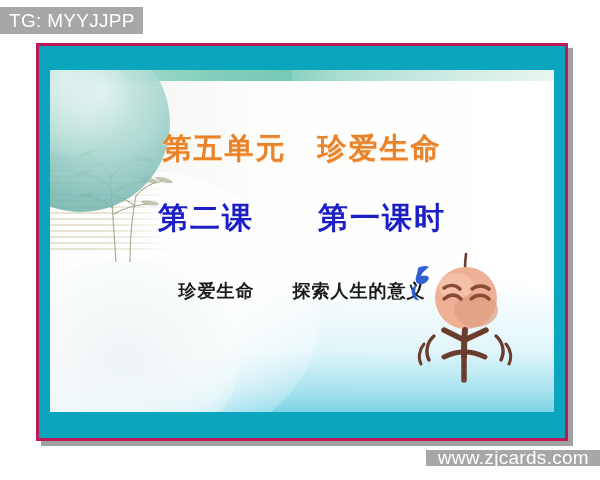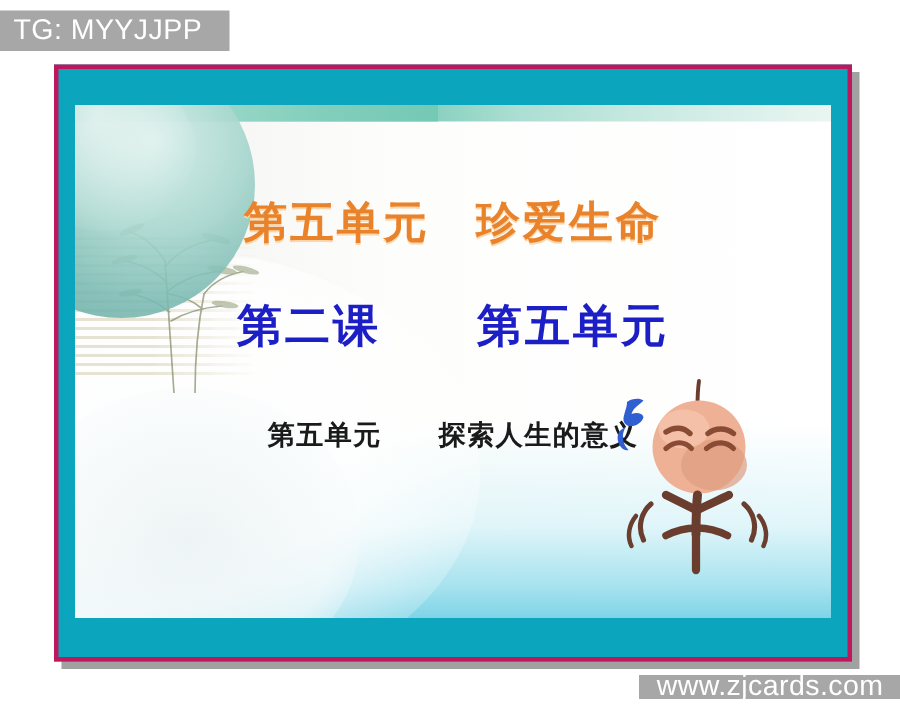--- a/index.html
+++ b/index.html
@@ -24,21 +24,21 @@
     font-weight: 400;
     letter-spacing: 0.3px;
     display: flex;
     align-items: center;
     white-space: nowrap;
   }
   #wm-top {
     left: 0px;
     top: 7px;
     height: 27px;
-    padding: 0 18px 0 9px;
+    padding: 0 8px 0 9px;
     font-size: 19px;
   }
   #wm-bottom {
     right: 0px;
     bottom: 14px;
     height: 16px;
     padding: 0 11px 0 12px;
     font-size: 19px;
   }
 
@@ -261,22 +261,22 @@
         <ellipse cx="82" cy="69" rx="9" ry="2.2" transform="rotate(8 82 69)"></ellipse>
         <ellipse cx="96" cy="46" rx="9" ry="2.2" transform="rotate(14 96 46)"></ellipse>
       </g>
     </svg>
 
     <div id="deco-sphere"></div>
     <div id="deco-sphere-hi"></div>
 
     <div id="slide-text">
       <div class="title-line" id="title-unit">第五单元　珍爱生命</div>
-      <div class="title-line" id="title-lesson">第二课　　第五单元</div>
-      <div class="title-line" id="title-period">第五单元　　探索人生的意义</div>
+      <div class="title-line" id="title-lesson">第二课　　第一课时</div>
+      <div class="title-line" id="title-period">珍爱生命　　探索人生的意义</div>
     </div>
 
     <svg id="mascot" viewBox="0 0 122 140">
 
       <g>
         <path d="M14 24 C17 22 22 21 25 23 C22 26 18 28 17 32 C20 31 24 31 25 34
                  C24 38 19 41 15 40 C12 39 11 36 12 33 C13 29 14 27 14 24 Z" fill="#2f5fd0"></path>
         <path d="M13 41 C10 46 11 52 15 56 C12 57 9 54 8 50 C7 46 9 42 13 41 Z" fill="#2f5fd0"></path>
       </g>
 

